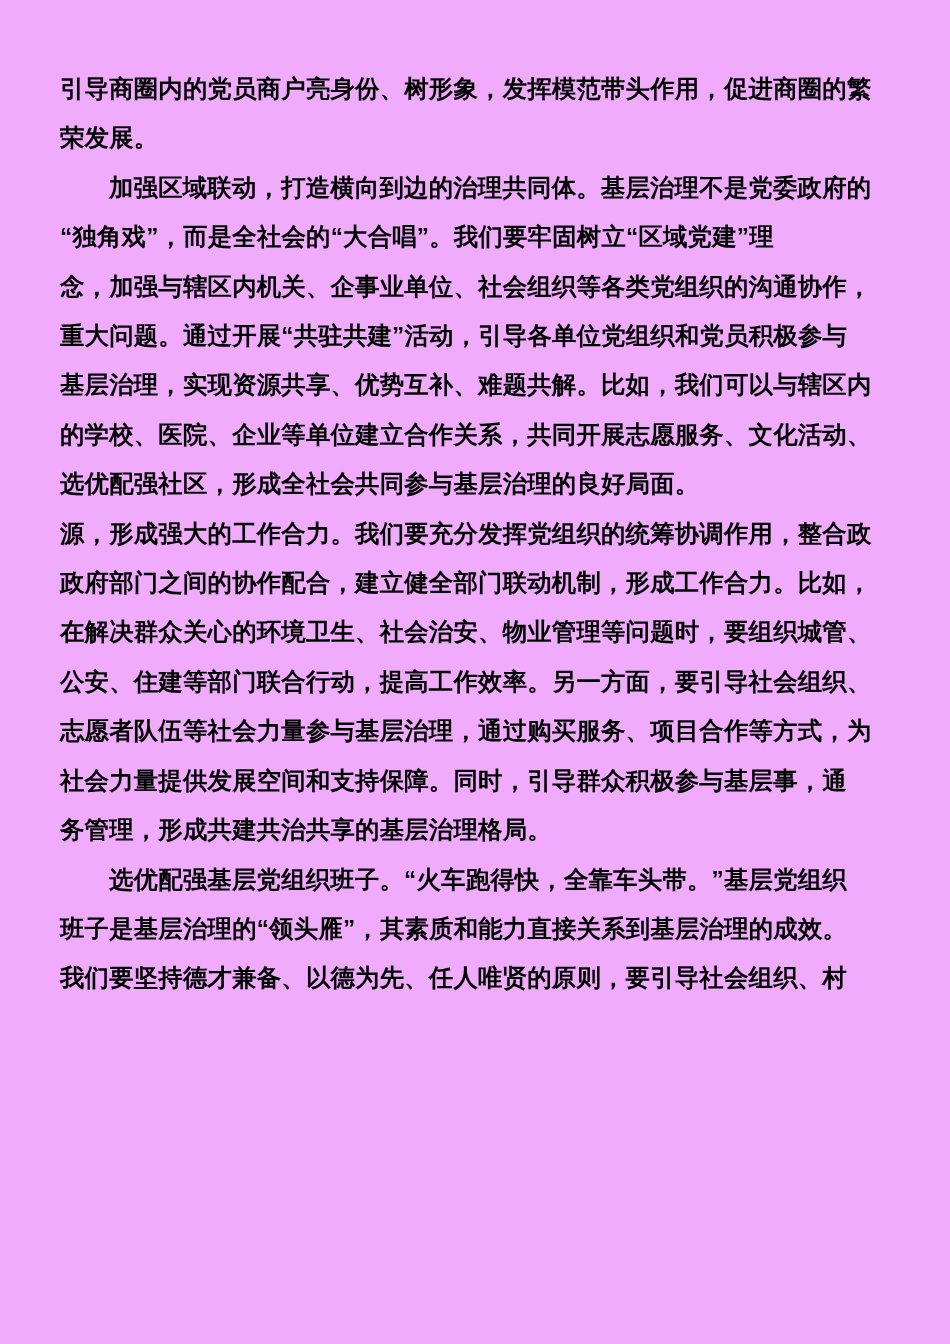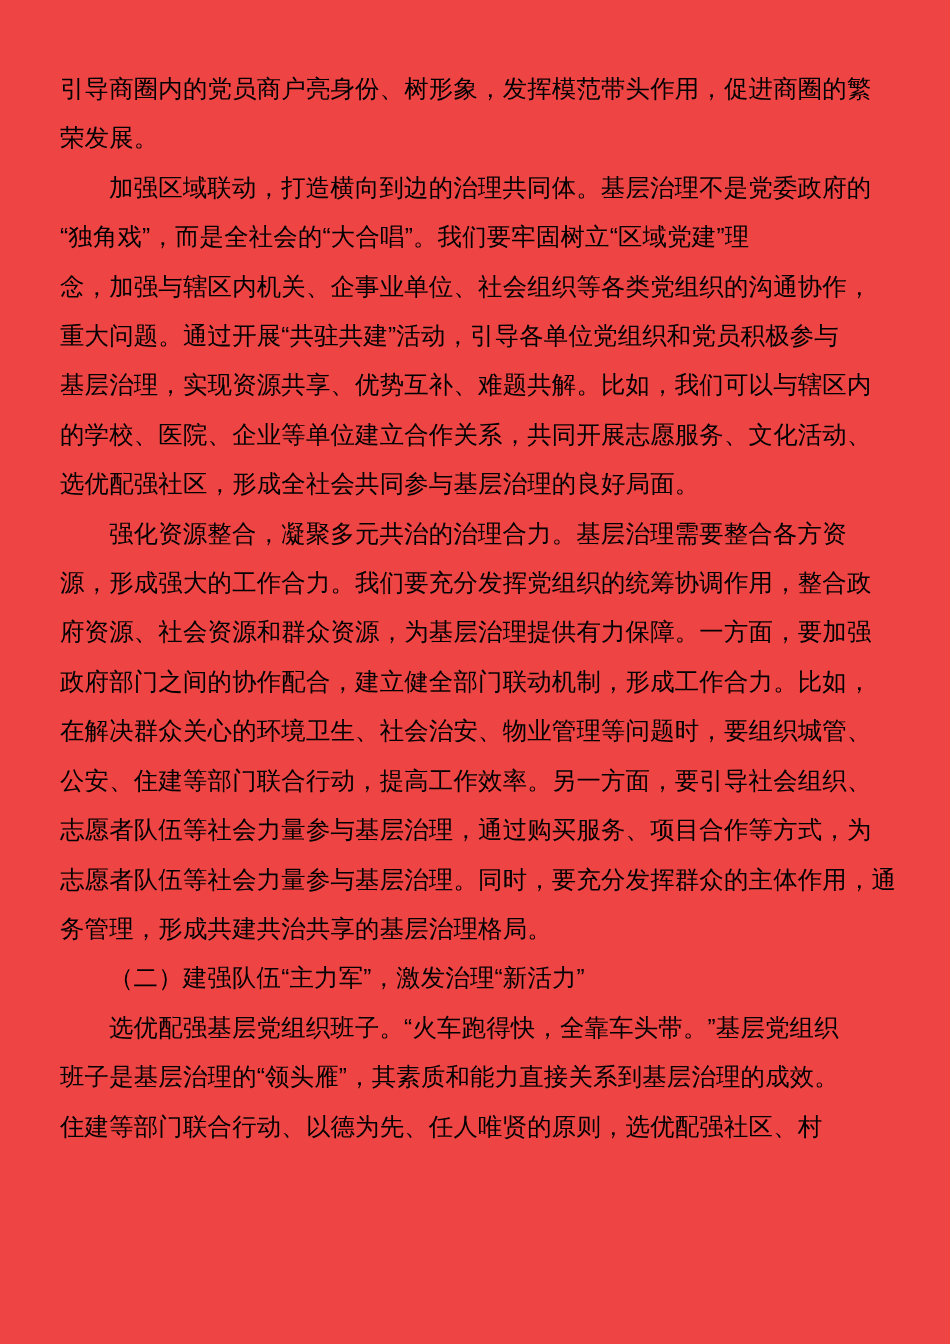--- a/index.html
+++ b/index.html
@@ -5,23 +5,24 @@
   html, body {
     margin: 0;
     padding: 0;
     background: #ffffff;
   }
   .page {
     position: relative;
     width: 950px;
     height: 1344px;
     box-sizing: border-box;
-    background: #ef4444;
+    background: #f0abfc;
     overflow: hidden;
     padding: 64px 92px 0 60px;
+    font-weight: bold;
   }
   .doc-line {
     margin: 0;
     padding: 0;
     font-family: "Liberation Sans", "DejaVu Sans", sans-serif;
     font-size: 24.4px;
     line-height: 49.4px;
     color: #000000;
     white-space: nowrap;
     letter-spacing: 0.2px;
@@ -36,26 +37,23 @@
 <div class="page">
   <p class="doc-line">引导商圈内的党员商户亮身份、树形象，发挥模范带头作用，促进商圈的繁</p>
   <p class="doc-line">荣发展。</p>
   <p class="doc-line indent">加强区域联动，打造横向到边的治理共同体。基层治理不是党委政府的</p>
   <p class="doc-line">“独角戏”，而是全社会的“大合唱”。我们要牢固树立“区域党建”理</p>
   <p class="doc-line">念，加强与辖区内机关、企事业单位、社会组织等各类党组织的沟通协作，</p>
   <p class="doc-line">重大问题。通过开展“共驻共建”活动，引导各单位党组织和党员积极参与</p>
   <p class="doc-line">基层治理，实现资源共享、优势互补、难题共解。比如，我们可以与辖区内</p>
   <p class="doc-line">的学校、医院、企业等单位建立合作关系，共同开展志愿服务、文化活动、</p>
   <p class="doc-line">选优配强社区，形成全社会共同参与基层治理的良好局面。</p>
-  <p class="doc-line indent">强化资源整合，凝聚多元共治的治理合力。基层治理需要整合各方资</p>
   <p class="doc-line">源，形成强大的工作合力。我们要充分发挥党组织的统筹协调作用，整合政</p>
-  <p class="doc-line">府资源、社会资源和群众资源，为基层治理提供有力保障。一方面，要加强</p>
   <p class="doc-line">政府部门之间的协作配合，建立健全部门联动机制，形成工作合力。比如，</p>
   <p class="doc-line">在解决群众关心的环境卫生、社会治安、物业管理等问题时，要组织城管、</p>
   <p class="doc-line">公安、住建等部门联合行动，提高工作效率。另一方面，要引导社会组织、</p>
   <p class="doc-line">志愿者队伍等社会力量参与基层治理，通过购买服务、项目合作等方式，为</p>
-  <p class="doc-line">志愿者队伍等社会力量参与基层治理。同时，要充分发挥群众的主体作用，通</p>
+  <p class="doc-line">社会力量提供发展空间和支持保障。同时，引导群众积极参与基层事，通</p>
   <p class="doc-line">务管理，形成共建共治共享的基层治理格局。</p>
-  <p class="doc-line indent">（二）建强队伍“主力军”，激发治理“新活力”</p>
   <p class="doc-line indent">选优配强基层党组织班子。“火车跑得快，全靠车头带。”基层党组织</p>
   <p class="doc-line">班子是基层治理的“领头雁”，其素质和能力直接关系到基层治理的成效。</p>
-  <p class="doc-line">住建等部门联合行动、以德为先、任人唯贤的原则，选优配强社区、村</p>
+  <p class="doc-line">我们要坚持德才兼备、以德为先、任人唯贤的原则，要引导社会组织、村</p>
 </div>
 
 </body></html>

